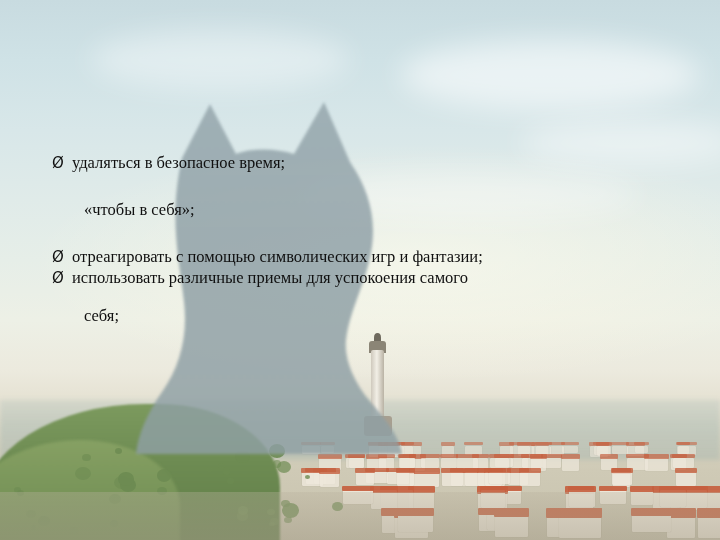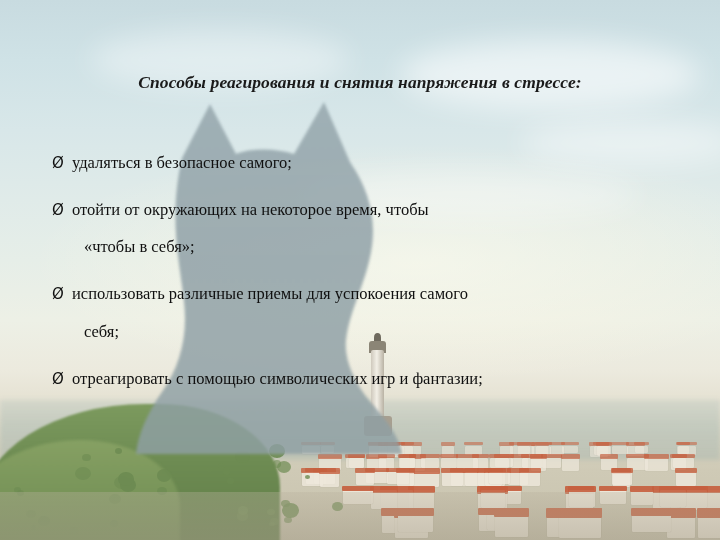--- a/index.html
+++ b/index.html
@@ -486,45 +486,41 @@
       C249,186 232,212 228,244
       C226,266 238,290 256,310
       C272,328 282,344 284,358
       L18,358
       C20,338 30,316 44,296
       C62,270 70,240 66,206
       C62,168 50,122 64,62 Z"></path>
   </svg>
 
   <div class="content">
-    <div class="title">Способы реагирования и снятия напряжения в стрессе:</div>
 
     <div class="bullets">
 
       <div class="bullet b1">
         <span class="line1">
-          <span class="marker">Ø</span><span>удаляться в безопасное самого;</span>
+          <span class="marker">Ø</span><span>удаляться в безопасное время;</span>
         </span>
       </div>
 
       <div class="bullet b2">
+        <span class="line2">«чтобы в себя»;</span>
+      </div>
+
+      <div class="bullet b4">
         <span class="line1">
-          <span class="marker">Ø</span><span>отойти от окружающих на некоторое время, чтобы</span>
+          <span class="marker">Ø</span><span>отреагировать с помощью  символических игр и фантазии;</span>
         </span>
-        <span class="line2">«чтобы в себя»;</span>
       </div>
 
       <div class="bullet b3">
         <span class="line1">
           <span class="marker">Ø</span><span>использовать различные приемы для успокоения самого</span>
         </span>
         <span class="line2">себя;</span>
       </div>
 
-      <div class="bullet b4">
-        <span class="line1">
-          <span class="marker">Ø</span><span>отреагировать с помощью  символических игр и фантазии;</span>
-        </span>
-      </div>
-
     </div>
   </div>
 </div>
 
 </body></html>

